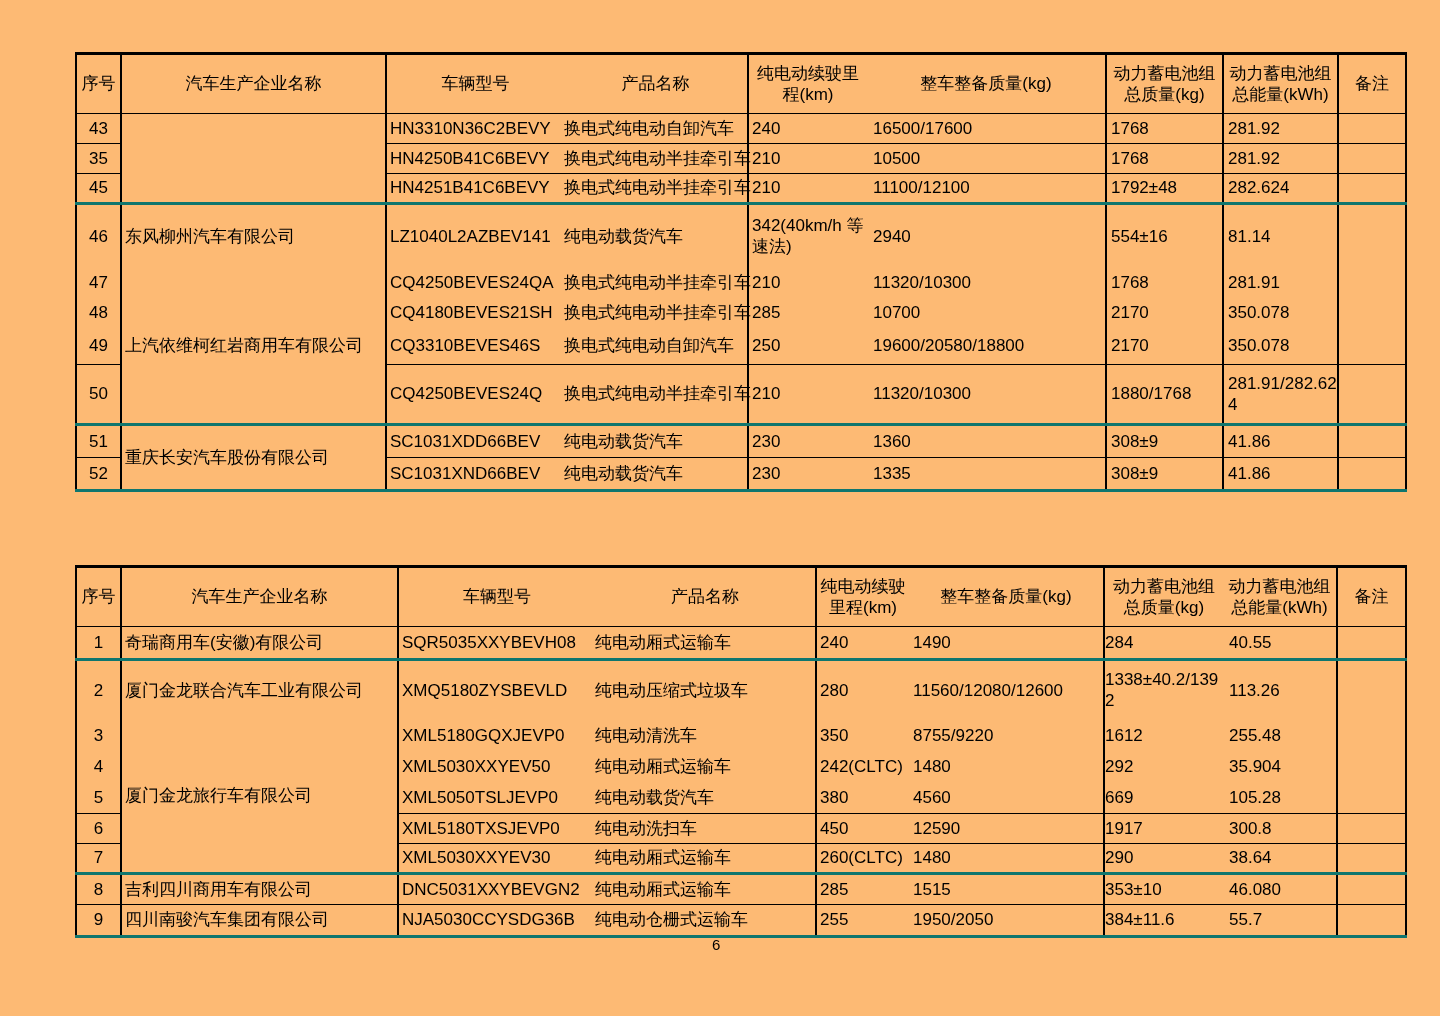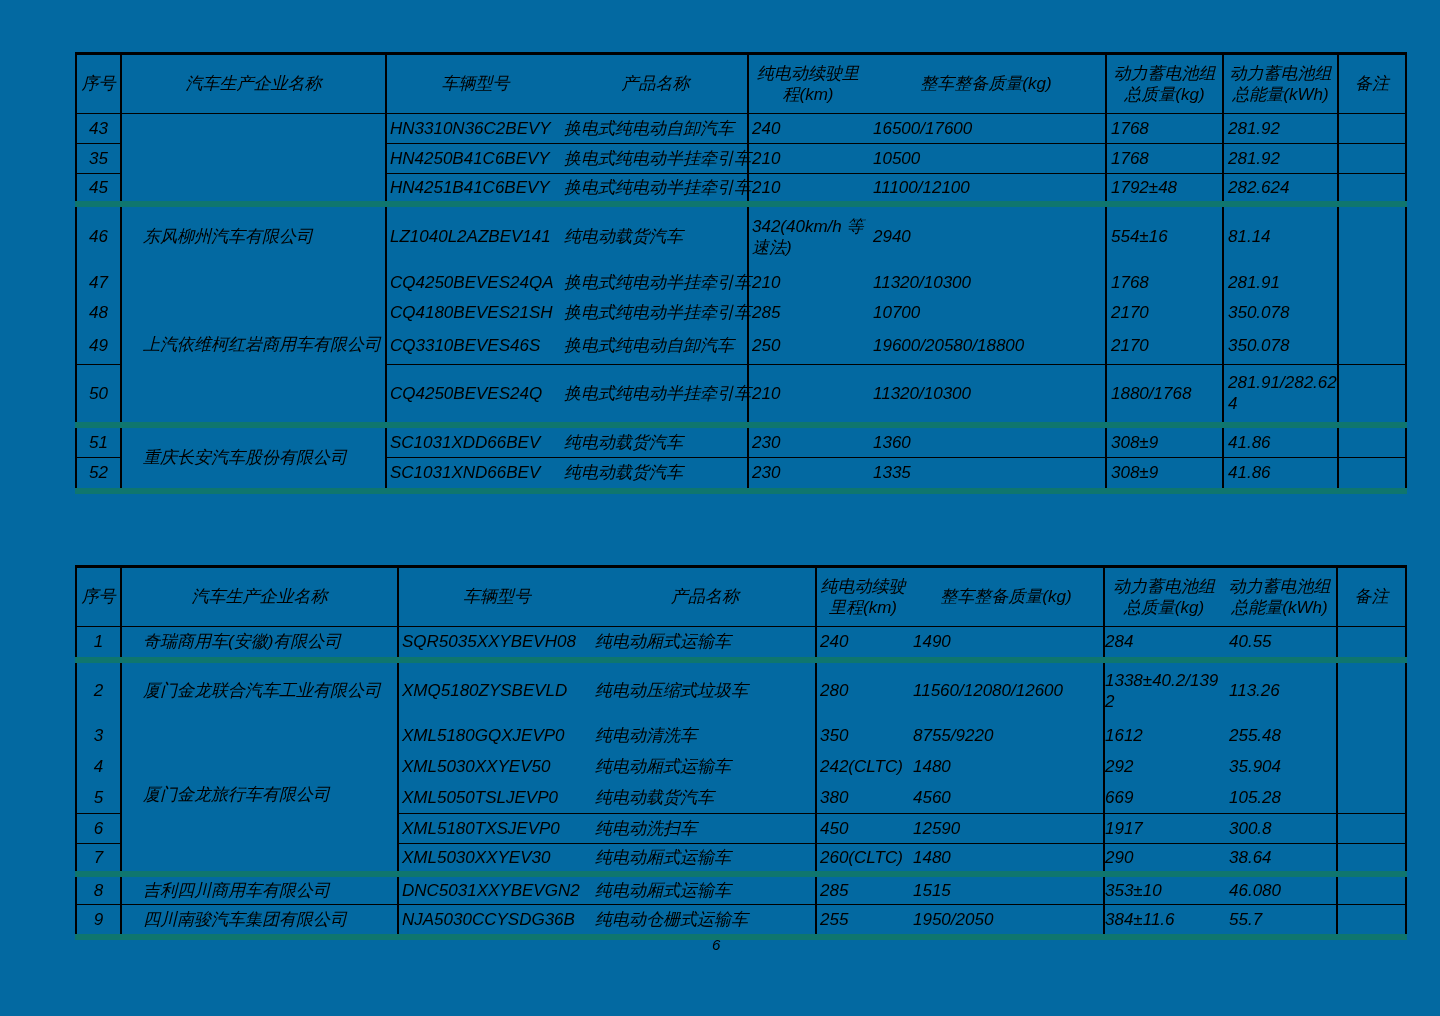--- a/index.html
+++ b/index.html
@@ -1,34 +1,34 @@
 <!DOCTYPE html>
 <html><head>
 <meta charset="utf-8">
 <style>
   * { box-sizing: border-box; }
   html,body { margin:0; padding:0; background:#ffffff; }
   body { font-family:"Liberation Sans", sans-serif; color:#000; }
-  .page { position:relative; width:1440px; height:1016px; background:#0369a1; overflow:hidden;font-style:italic; }
+  .page { position:relative; width:1440px; height:1016px; background:#fdba74; overflow:hidden; }
 
   table { border-collapse:collapse; table-layout:fixed; position:absolute;
           border-left:2px solid #000; border-right:2px solid #000;
           border-top:3px solid #000; border-bottom:3px solid #000; }
   #t1 { left:75px; top:52px;  width:1330px; }
   #t2 { left:75px; top:565px; width:1330px; }
 
   td, th { padding:0; font-size:17px; font-weight:normal; vertical-align:middle;
            line-height:1.25; }
   td + td, th + th { border-left:2px solid #000; }
 
   .b1 { border-bottom:1.5px solid #000; }
-  .b2 { border-bottom:6px solid #0f766e; }
+  .b2 { border-bottom:3px solid #0f766e; }
 
   .no      { text-align:center; }
-  .company { text-align:left; padding-left:21px; }
+  .company { text-align:left; padding-left:3px; }
   .num     { text-align:left; padding-left:4px; word-break:break-all; }
   .remark  { }
 
   .split { display:flex; height:100%; align-items:center; }
   .hblk  { text-align:center; }
 
   
   .h-m1 { flex:0 0 177px; } .h-p1 { flex:1; }
   .h-r1 { flex:0 0 118px; } .h-ms1 { flex:1; }
   .m1 { flex:0 0 177px; padding-left:3px; white-space:nowrap; }

